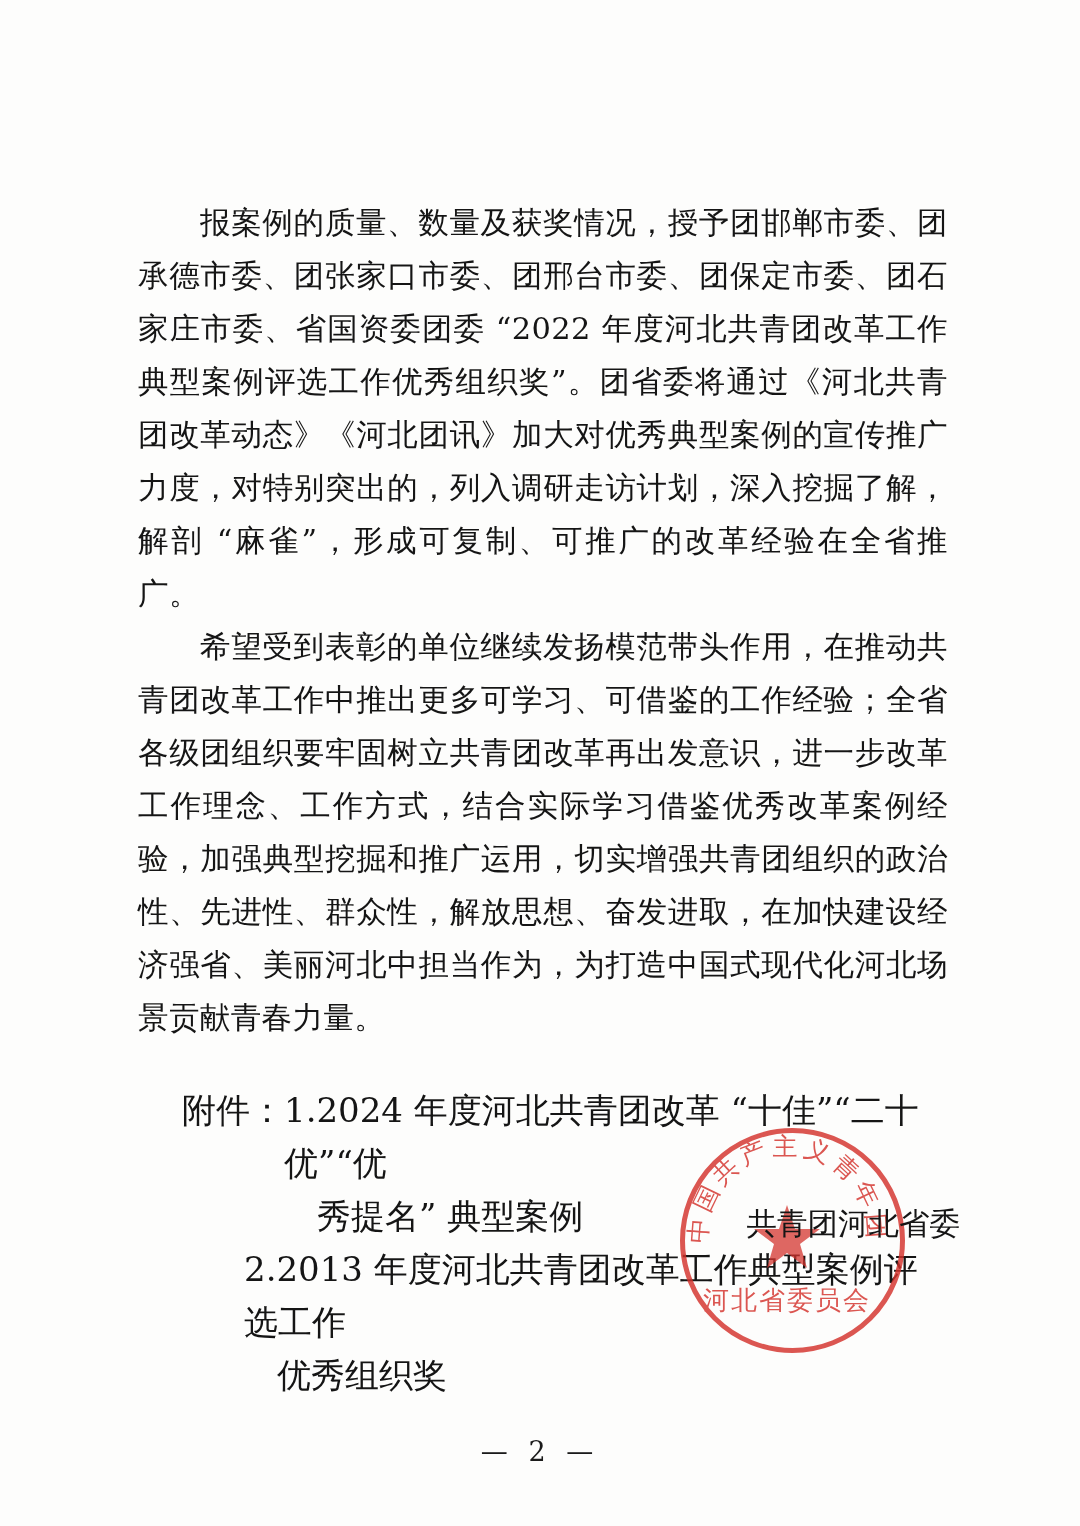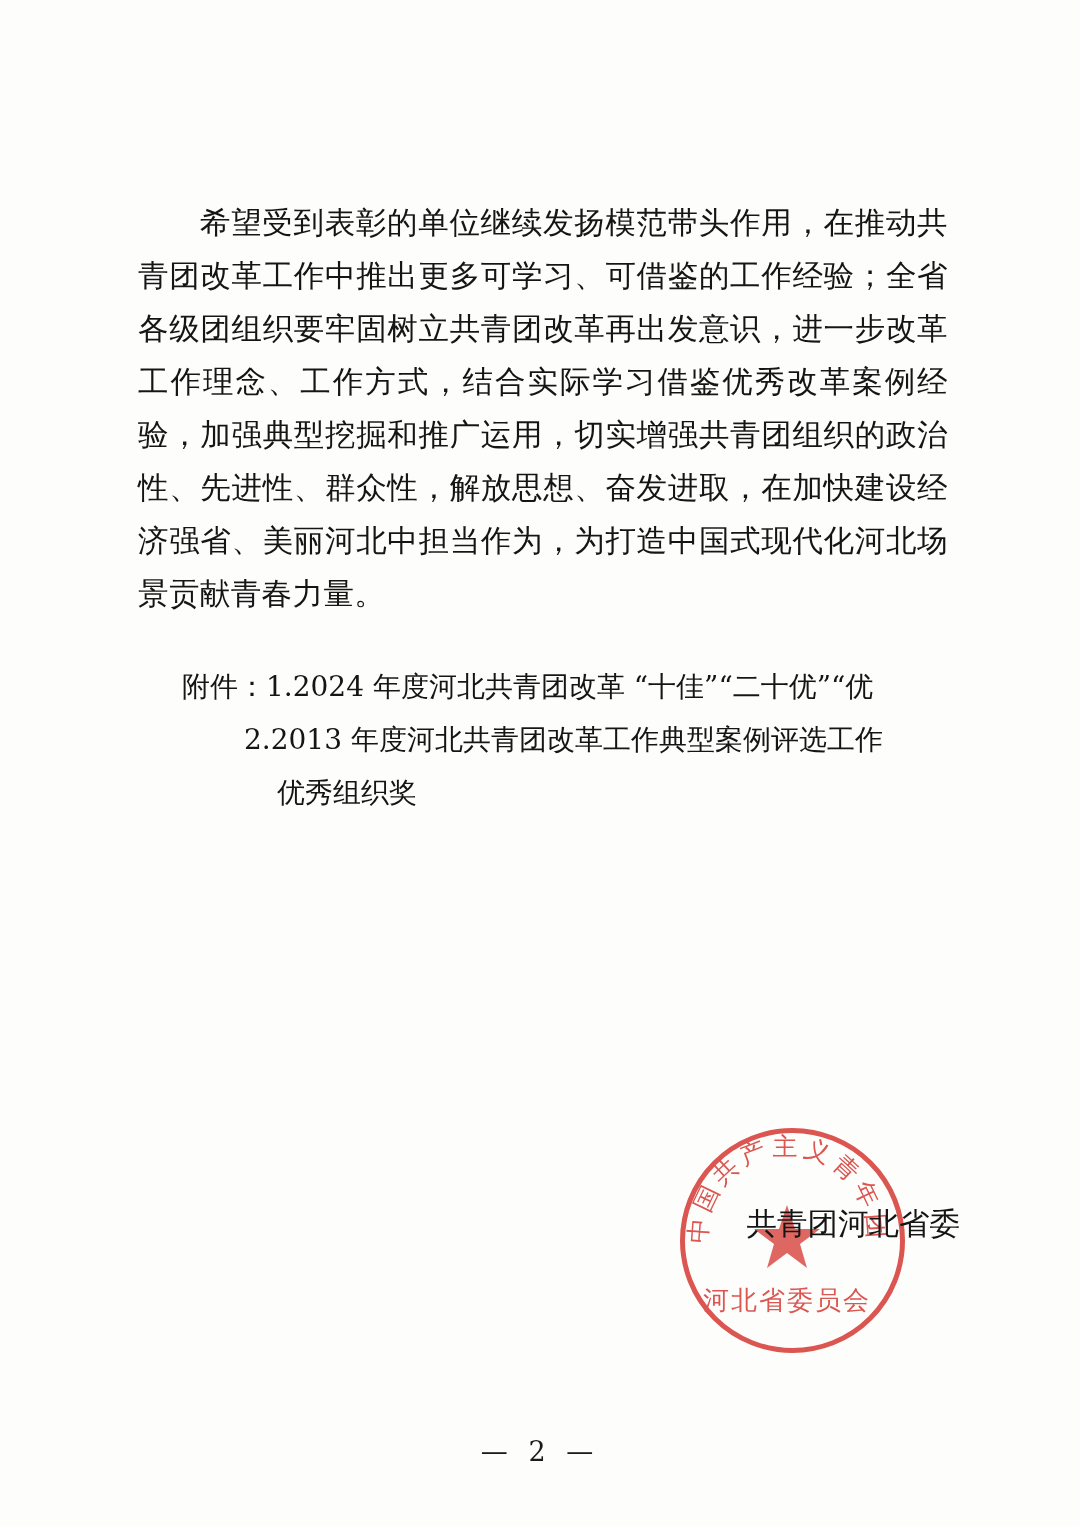--- a/index.html
+++ b/index.html
@@ -31,21 +31,21 @@
     margin: 0 0 0 0;
   }
   .para.indent {
     text-indent: 62px;
   }
   .para + .para {
     margin-top: 0px;
   }
   .attachments {
     margin-top: 40px;
-    font-size: 28px;
+    font-size: 34px;
     line-height: 53px;
   }
   .att-row {
     display: flex;
     align-items: flex-start;
   }
   .att-label {
     flex: 0 0 auto;
     padding-left: 44px;
     white-space: nowrap;
@@ -105,29 +105,31 @@
     color: #1a1a1a;
   }
 </style>
 </head>
 <body>
 
 <div class="page">
 
   <div class="body-area">
 
+    <p class="para indent">报案例的质量、数量及获奖情况，授予团邯郸市委、团承德市委、团张家口市委、团邢台市委、团保定市委、团石家庄市委、省国资委团委 “2022 年度河北共青团改革工作典型案例评选工作优秀组织奖”。团省委将通过《河北共青团改革动态》《河北团讯》加大对优秀典型案例的宣传推广力度，对特别突出的，列入调研走访计划，深入挖掘了解，解剖 “麻雀”，形成可复制、可推广的改革经验在全省推广。</p>
 
     <p class="para indent">希望受到表彰的单位继续发扬模范带头作用，在推动共青团改革工作中推出更多可学习、可借鉴的工作经验；全省各级团组织要牢固树立共青团改革再出发意识，进一步改革工作理念、工作方式，结合实际学习借鉴优秀改革案例经验，加强典型挖掘和推广运用，切实增强共青团组织的政治性、先进性、群众性，解放思想、奋发进取，在加快建设经济强省、美丽河北中担当作为，为打造中国式现代化河北场景贡献青春力量。</p>
 
     <div class="attachments">
       <div class="att-row">
         <div class="att-label">附件：</div>
         <div class="att-items">
           <div class="att-item">
             <span>1.</span><span>2024 年度河北共青团改革 “十佳”“二十优”“优</span>
+            <span class="cont">秀提名” 典型案例</span>
           </div>
         </div>
       </div>
       <div class="att-item2">
         <span>2.</span><span>2013 年度河北共青团改革工作典型案例评选工作</span>
         <span class="cont">优秀组织奖</span>
       </div>
     </div>
 
   </div>

